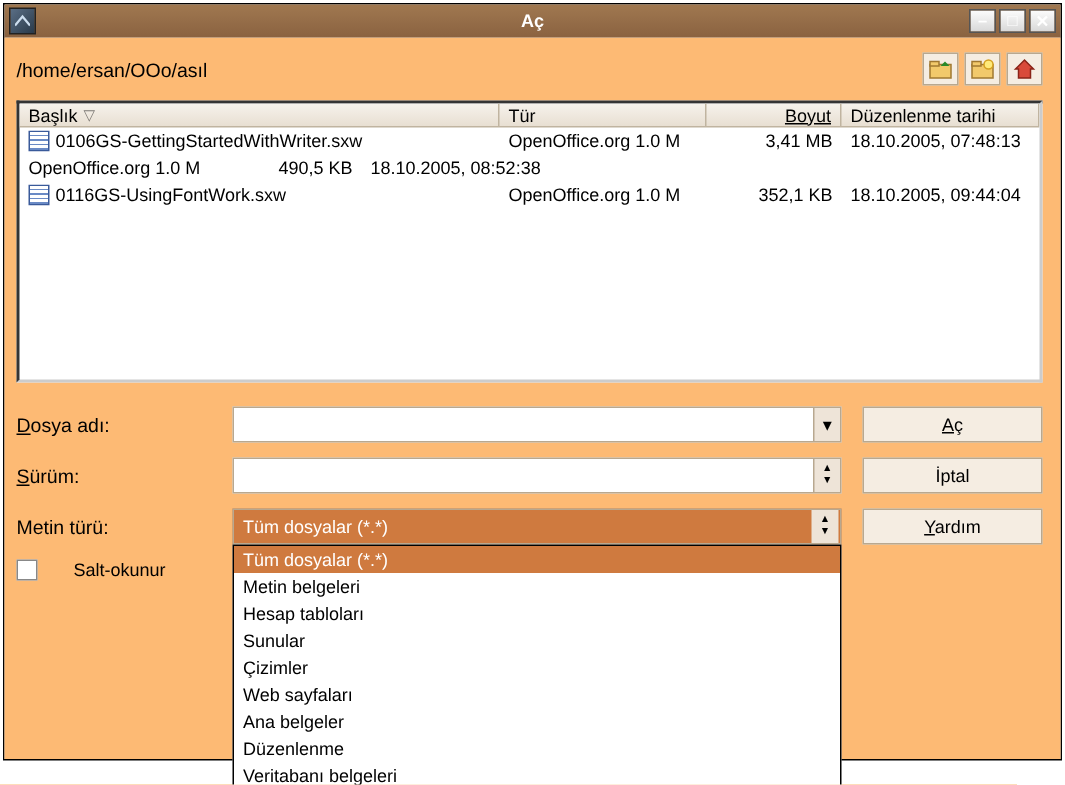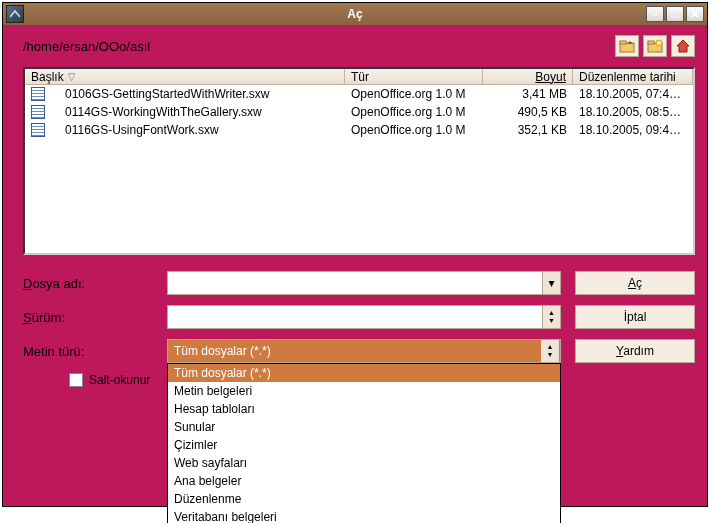--- a/index.html
+++ b/index.html
@@ -51,24 +51,24 @@
   .tb-btn {
     width: 18px; height: 16px;
     background: linear-gradient(#fcfcfc,#d8d8d8);
     border: 1px solid #555;
     display:flex;align-items:center;justify-content:center;
     font-size: 11px;
     cursor: pointer;
   }
   .body {
     flex: 1;
-    background: #be185d;
+    background: #fdba74;
     display: flex;
     flex-direction: column;
-    padding: 10px 12px 8px 20px;
+    padding: 10px 12px 8px 8px;
   }
   .pathrow {
     display: flex;
     align-items: center;
     margin-bottom: 10px;
   }
   .path {
     font-size: 13px;
     color: #000;
   }
@@ -115,21 +115,21 @@
   }
   .fl-rows { flex:1; overflow:auto; }
   .fl-row {
     display:flex;
     height: 18px;
     align-items:center;
     font-size:12px;
     cursor:pointer;
   }
   .fl-row .cell { padding: 0 6px; overflow:hidden; white-space:nowrap; text-overflow:ellipsis;}
-  .cell-title { width: 320px; display:flex;align-items:center;gap:20px;}
+  .cell-title { width: 320px; display:flex;align-items:center;gap:4px;}
   .cell-type  { width: 138px; }
   .cell-size  { width: 90px; text-align:right;}
   .cell-date  { flex:1; }
   .docicon {
     width:14px;height:14px;
     display:inline-block;
     border: 1px solid #3a5a9a;
     background: repeating-linear-gradient(#fff,#fff 2px,#6a8ac5 2px,#6a8ac5 3px);
     flex-shrink:0;
   }
@@ -184,23 +184,22 @@
   .dropdown .opt.selected {
     background:#cf7a3f;color:#fff;
   }
 
   .btn {
     height:24px;border:1px solid #b8a890;background:#f5ede2;
     font-size:12px;cursor:pointer;display:flex;align-items:center;justify-content:center;
   }
 
   .checkbox-row {
-    display:flex;align-items:center;gap:6px;
+    display:flex;align-items:center;gap:24px;
     grid-column:1;
-    margin-left:46px;
   }
   .checkbox {
     width:14px;height:14px;border:1px solid #888;background:#fff;cursor:pointer;
   }
 </style>
 </head>
 <body>
 
 <div class="window">
   <div class="titlebar">
@@ -257,24 +256,20 @@
           <div class="fl-row">
             <div class="cell cell-title">
               <span class="docicon"></span>
               <span>0106GS-GettingStartedWithWriter.sxw</span>
             </div>
             <div class="cell cell-type">OpenOffice.org 1.0 M</div>
             <div class="cell cell-size">3,41 MB</div>
             <div class="cell cell-date">18.10.2005, 07:48:13</div>
           </div>
           <div class="fl-row">
-            <div class="cell cell-title">
-              <span class="docicon"></span>
-              <span>0114GS-WorkingWithTheGallery.sxw</span>
-            </div>
             <div class="cell cell-type">OpenOffice.org 1.0 M</div>
             <div class="cell cell-size">490,5 KB</div>
             <div class="cell cell-date">18.10.2005, 08:52:38</div>
           </div>
           <div class="fl-row">
             <div class="cell cell-title">
               <span class="docicon"></span>
               <span>0116GS-UsingFontWork.sxw</span>
             </div>
             <div class="cell cell-type">OpenOffice.org 1.0 M</div>

